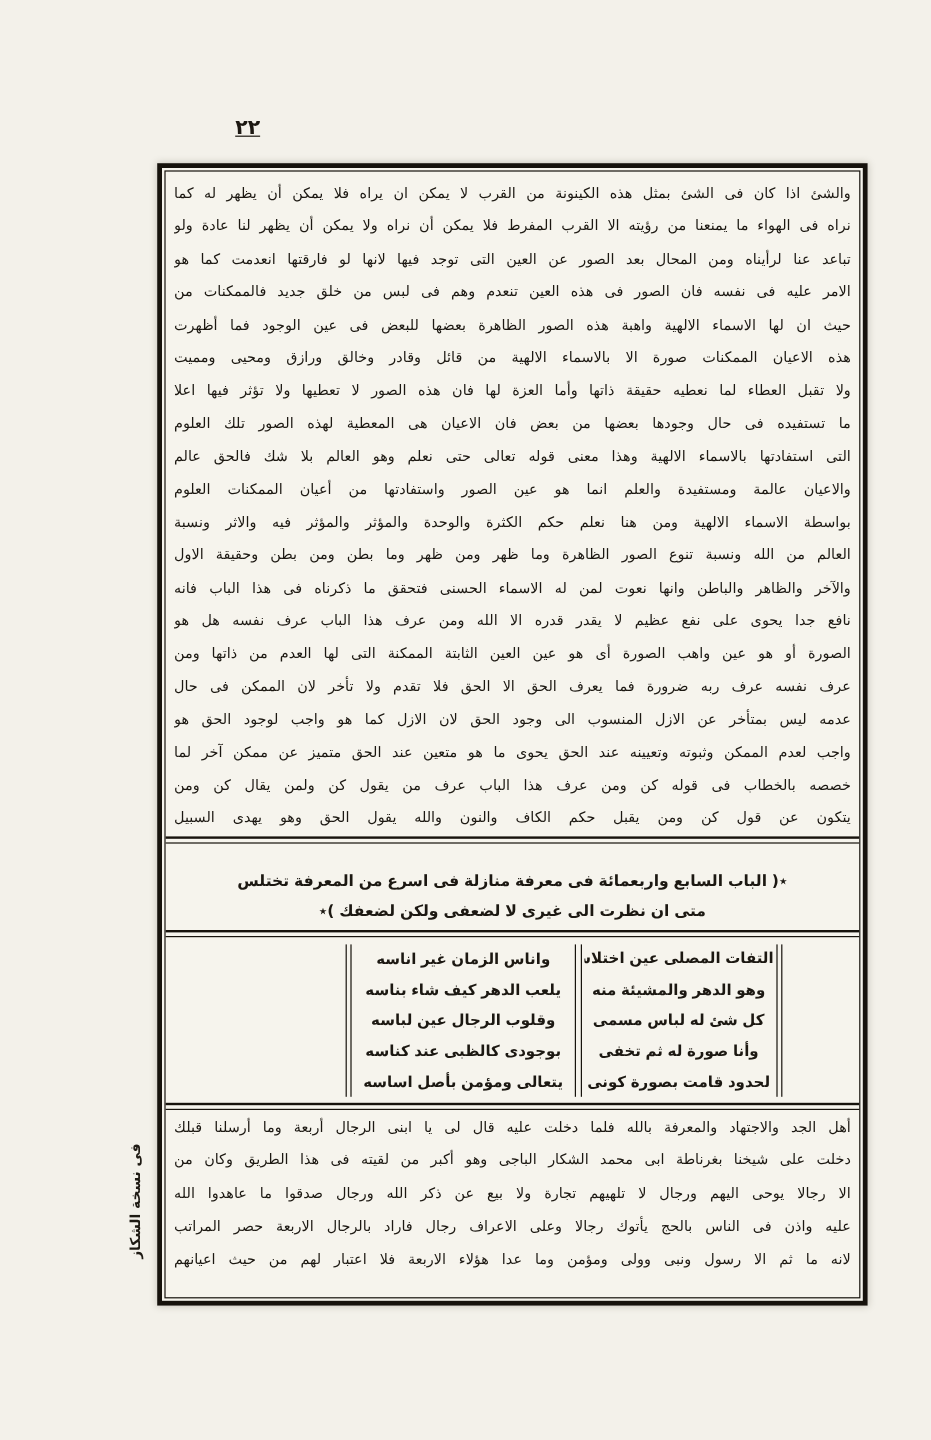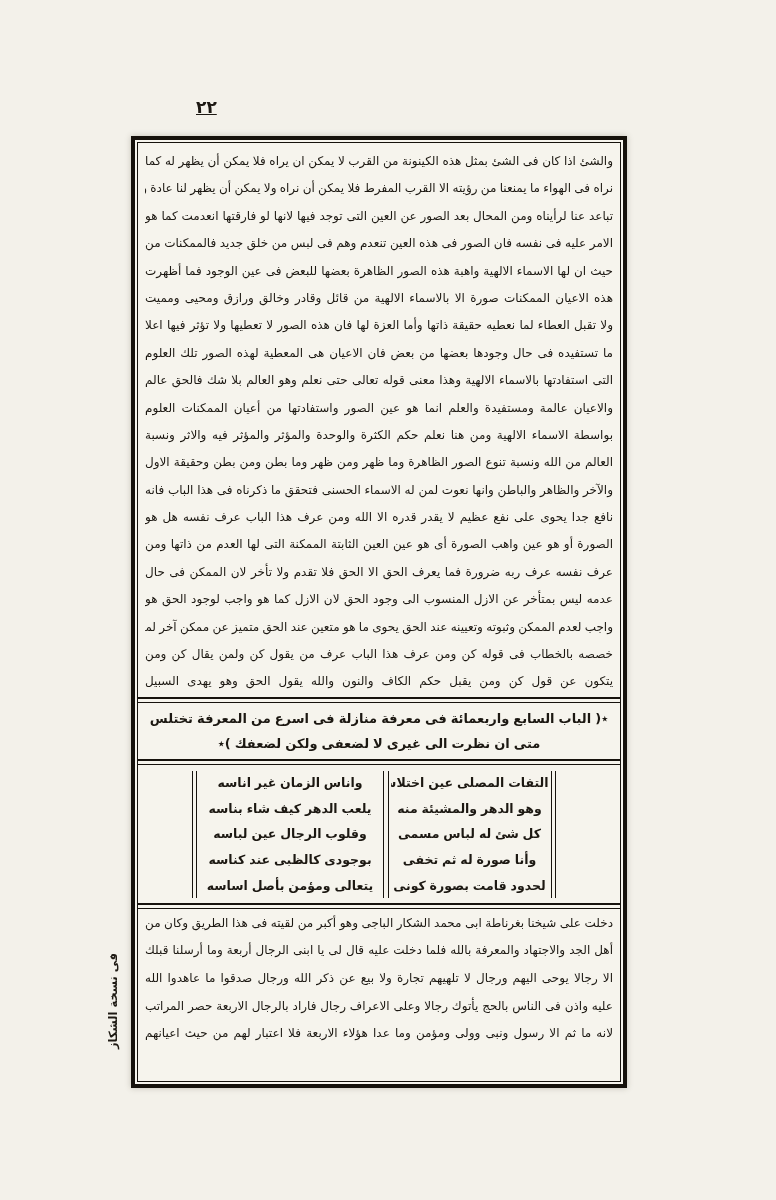--- a/index.html
+++ b/index.html
@@ -9,42 +9,42 @@
     font-family:"DejaVu Sans",sans-serif;
     color:#1c1812;
   }
   .page-number{
     position:absolute;left:196px;top:97px;
     font-size:17px;font-weight:bold;direction:rtl;
     letter-spacing:1px;
     text-decoration:underline;
   }
   .page-frame{
-    position:absolute;left:131px;top:136px;width:496px;height:952px;
+    position:absolute;left:131px;top:136px;width:592px;height:952px;
     box-sizing:border-box;border:4.5px solid #16120c;background:#f6f4ed;
     box-shadow:0 0 6px rgba(60,50,30,.25);
   }
   .frame-inner{
     position:absolute;inset:2px;border:1.5px solid #16120c;
     box-sizing:border-box;padding:5px 7px 6px;
     display:flex;flex-direction:column;
   }
   .main-text,.bottom-text{direction:rtl;}
   .tline{
     font-size:12px;line-height:27.4px;height:27.4px;
     text-align:justify;text-align-last:justify;
     overflow:hidden;white-space:nowrap;word-spacing:-0.5px;
   }
   .bottom-text .tline{line-height:27.6px;height:27.6px;}
   .hr-double{
     height:3px;margin:1px -7px;flex:none;
     border-top:2.2px solid #17130d;border-bottom:1.4px solid #17130d;
   }
   .chapter-heading{
-    direction:rtl;text-align:center;padding:2px 0 1px;
+    direction:rtl;text-align:center;padding:18px 0 1px;
     font-size:13px;font-weight:bold;
   }
   .chapter-heading .hline{line-height:25.5px;word-spacing:-0.5px;}
   .poem{
     direction:rtl;display:flex;align-items:stretch;
     padding:4px 0 3px;flex:none;
   }
   .poem-rule{
     flex:none;width:3.5px;margin:1px 2px;
     border-left:1.6px solid #17130d;border-right:1.6px solid #17130d;
@@ -123,22 +123,22 @@
           <div class="vline">بوجودى كالظبى عند كناسه</div>
           <div class="vline">يتعالى ومؤمن بأصل اساسه</div>
         </div>
       <div class="poem-rule"></div>
       <div class="poem-spacer-left"></div>
     </div>
 
     <div class="hr-double"></div>
 
     <div class="bottom-text">
+        <div class="tline">أهل الجد والاجتهاد والمعرفة بالله فلما دخلت عليه قال لى يا ابنى الرجال أربعة وما أرسلنا قبلك</div>
         <div class="tline">دخلت على شيخنا بغرناطة ابى محمد الشكار الباجى وهو أكبر من لقيته فى هذا الطريق وكان من</div>
-        <div class="tline">أهل الجد والاجتهاد والمعرفة بالله فلما دخلت عليه قال لى يا ابنى الرجال أربعة وما أرسلنا قبلك</div>
         <div class="tline">الا رجالا يوحى اليهم ورجال لا تلهيهم تجارة ولا بيع عن ذكر الله ورجال صدقوا ما عاهدوا الله</div>
         <div class="tline">عليه واذن فى الناس بالحج يأتوك رجالا وعلى الاعراف رجال فاراد بالرجال الاربعة حصر المراتب</div>
         <div class="tline">لانه ما ثم الا رسول ونبى وولى ومؤمن وما عدا هؤلاء الاربعة فلا اعتبار لهم من حيث اعيانهم</div>
       </div>
 
   </div>
 </div>
 
 <div class="margin-note">فى نسخة الشكاز</div>
 

